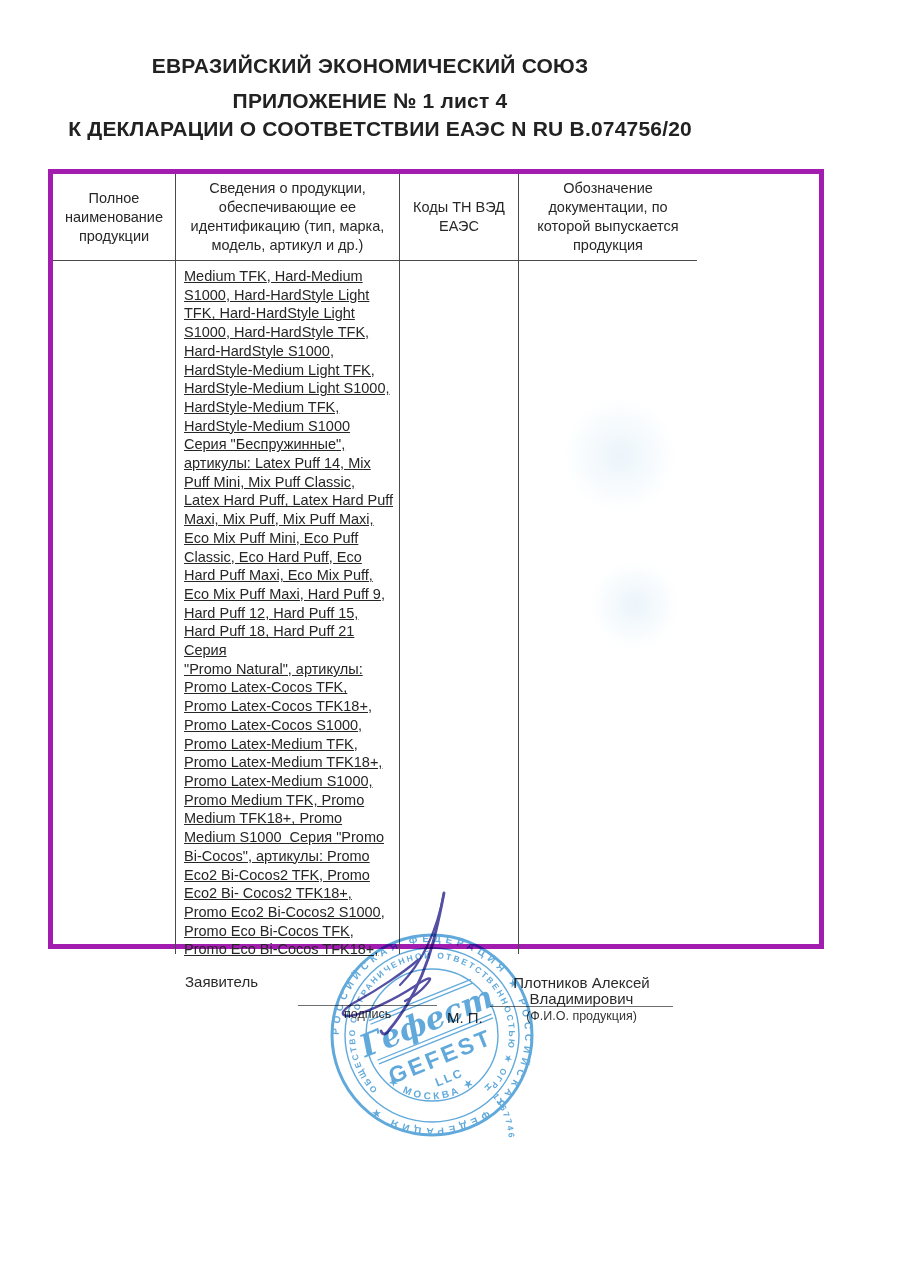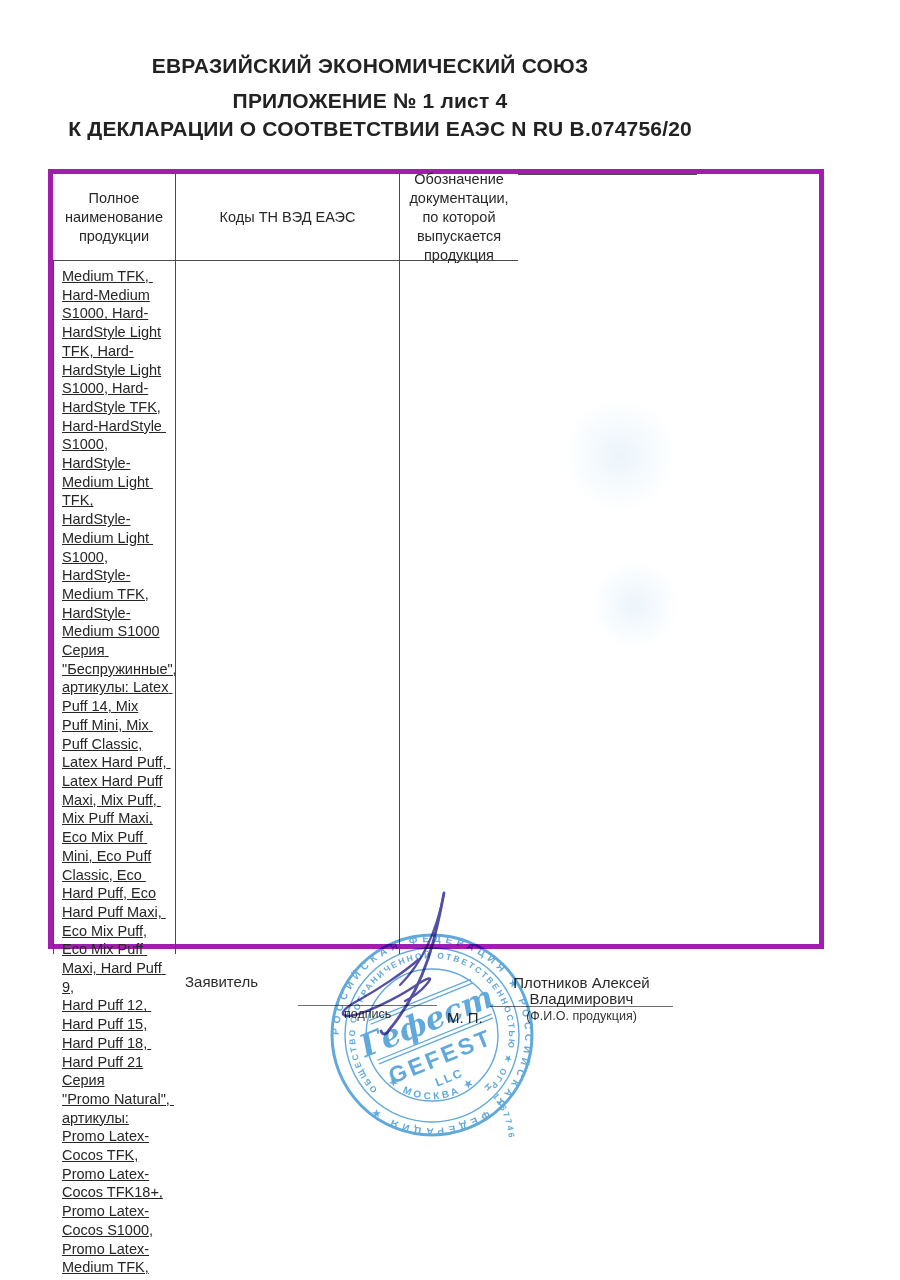--- a/index.html
+++ b/index.html
@@ -67,20 +67,21 @@
 <body>
 
 <div class="page">
 
   <div class="doc-header-line h1">ЕВРАЗИЙСКИЙ ЭКОНОМИЧЕСКИЙ СОЮЗ</div>
   <div class="doc-header-line h2">ПРИЛОЖЕНИЕ № 1 лист 4</div>
   <div class="doc-header-line h3">К ДЕКЛАРАЦИИ О СООТВЕТСТВИИ ЕАЭС N RU В.074756/20</div>
 
   <div class="tbl">
     <div class="cell th">Полное наименование продукции</div>
+    <div class="cell th bl">Сведения о продукции, обеспечивающие ее идентификацию (тип, марка, модель, артикул и др.)</div>
     <div class="cell th bl">Коды ТН ВЭД ЕАЭС</div>
     <div class="cell th bl">Обозначение документации, по которой выпускается продукция</div>
 
     <div class="cell bt"></div>
     <div class="cell bt bl td-ident">Medium TFK, Hard-Medium
 S1000, Hard-HardStyle Light
 TFK, Hard-HardStyle Light
 S1000, Hard-HardStyle TFK,
 Hard-HardStyle S1000,
 HardStyle-Medium Light TFK,

